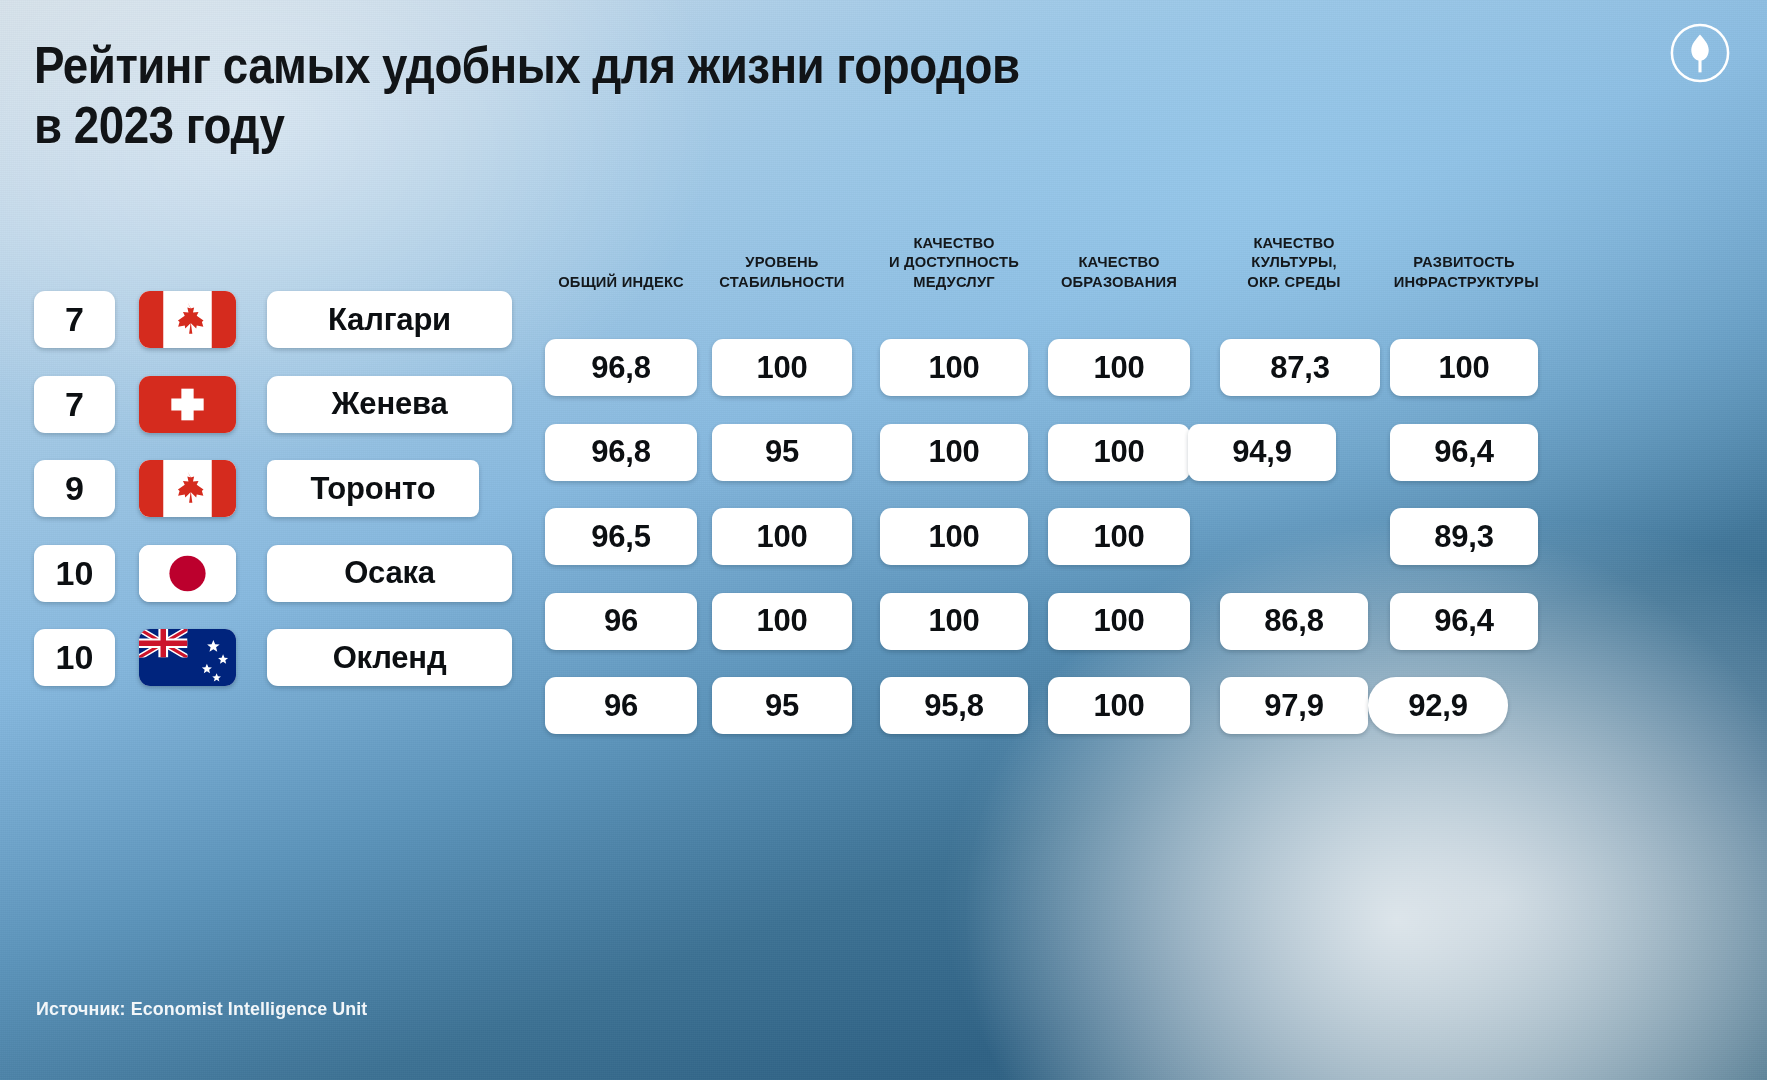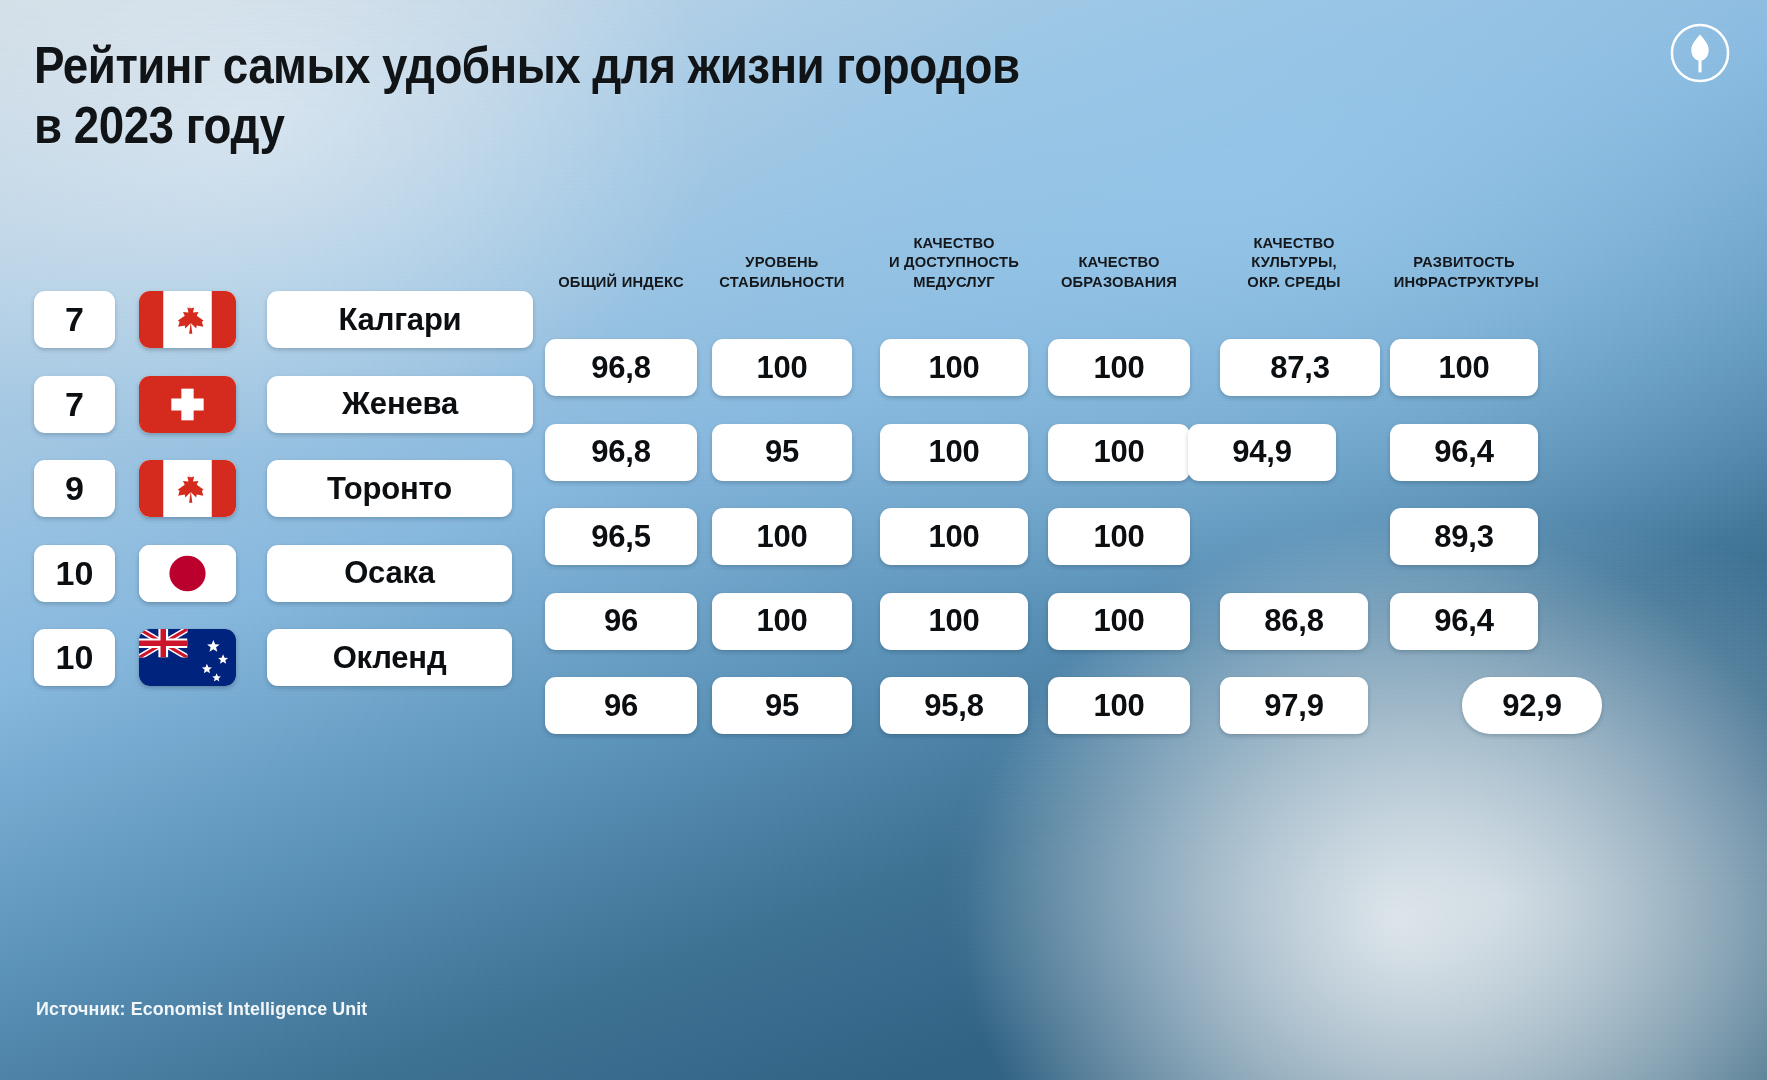--- a/index.html
+++ b/index.html
@@ -161,56 +161,56 @@
       <div class="row">
         <div class="pill pill-rank" style="left: 34px; width: 81px;">7</div>
         <div class="flag" style="left: 139px; width: 97px;">
           <svg viewBox="0 0 60 36" preserveAspectRatio="none">
             <rect width="60" height="36" fill="#ffffff"></rect>
             <rect x="0" y="0" width="15" height="36" fill="#d52b1e"></rect>
             <rect x="45" y="0" width="15" height="36" fill="#d52b1e"></rect>
             <path fill="#d52b1e" d="M30 7.2 l1.9 3.8 2.2-.6 -.7 3.2 3.4-.3 -1.1 2.3 4.2 3.1 -1 .8 .9 3.1 -4.1-.8 -.3 1.9 -3.3-3.3 .9 6.6 h-2 l.9-6.6 -3.3 3.3 -.3-1.9 -4.1 .8 .9-3.1 -1-.8 4.2-3.1 -1.1-2.3 3.4 .3 -.7-3.2 2.2 .6z"></path>
           </svg>
         </div>
-        <div class="pill pill-city" style="left: 267px; width: 266px;">Калгари</div>
+        <div class="pill pill-city" style="left: 267px; width: 245px;">Калгари</div>
         <div class="pill pill-val" style="left: 545px; width: 152px;">96,8</div>
         <div class="pill pill-val" style="left: 712px; width: 140px;">100</div>
         <div class="pill pill-val" style="left: 880px; width: 148px;">100</div>
         <div class="pill pill-val" style="left: 1048px; width: 142px;">100</div>
         <div class="pill pill-val" style="left: 1220px; width: 160px;">87,3</div>
         <div class="pill pill-val" style="left: 1390px; width: 148px;">100</div>
       </div>
       <div class="row">
         <div class="pill pill-rank" style="left: 34px; width: 81px;">7</div>
         <div class="flag" style="left: 139px; width: 97px;">
           <svg viewBox="0 0 60 36" preserveAspectRatio="none">
             <rect width="60" height="36" fill="#d52b1e"></rect>
             <rect x="26.2" y="8" width="7.6" height="20" fill="#ffffff"></rect>
             <rect x="20" y="14.2" width="20" height="7.6" fill="#ffffff"></rect>
           </svg>
         </div>
-        <div class="pill pill-city" style="left: 267px; width: 266px;">Женева</div>
+        <div class="pill pill-city" style="left: 267px; width: 245px;">Женева</div>
         <div class="pill pill-val" style="left: 545px; width: 152px;">96,8</div>
         <div class="pill pill-val" style="left: 712px; width: 140px;">95</div>
         <div class="pill pill-val" style="left: 880px; width: 148px;">100</div>
         <div class="pill pill-val" style="left: 1048px; width: 142px;">100</div>
         <div class="pill pill-val" style="left: 1188px; width: 148px;">94,9</div>
         <div class="pill pill-val" style="left: 1390px; width: 148px;">96,4</div>
       </div>
       <div class="row">
         <div class="pill pill-rank" style="left: 34px; width: 81px;">9</div>
         <div class="flag" style="left: 139px; width: 97px;">
           <svg viewBox="0 0 60 36" preserveAspectRatio="none">
             <rect width="60" height="36" fill="#ffffff"></rect>
             <rect x="0" y="0" width="15" height="36" fill="#d52b1e"></rect>
             <rect x="45" y="0" width="15" height="36" fill="#d52b1e"></rect>
             <path fill="#d52b1e" d="M30 7.2 l1.9 3.8 2.2-.6 -.7 3.2 3.4-.3 -1.1 2.3 4.2 3.1 -1 .8 .9 3.1 -4.1-.8 -.3 1.9 -3.3-3.3 .9 6.6 h-2 l.9-6.6 -3.3 3.3 -.3-1.9 -4.1 .8 .9-3.1 -1-.8 4.2-3.1 -1.1-2.3 3.4 .3 -.7-3.2 2.2 .6z"></path>
           </svg>
         </div>
-        <div class="pill pill-city" style="left: 267px; width: 245px;">Торонто</div>
+        <div class="pill pill-city" style="left: 267px; width: 212px; border-radius: 8px;">Торонто</div>
         <div class="pill pill-val" style="left: 545px; width: 152px;">96,5</div>
         <div class="pill pill-val" style="left: 712px; width: 140px;">100</div>
         <div class="pill pill-val" style="left: 880px; width: 148px;">100</div>
         <div class="pill pill-val" style="left: 1048px; width: 142px;">100</div>
         <div class="pill pill-val" style="left: 1390px; width: 148px;">89,3</div>
       </div>
       <div class="row">
         <div class="pill pill-rank" style="left: 34px; width: 81px;">10</div>
         <div class="flag" style="left: 139px; width: 97px;">
           <svg viewBox="0 0 60 36" preserveAspectRatio="none">
@@ -249,19 +249,19 @@
               <polygon points="48,28 48.8,29.8 50.7,30 49.2,31.2 49.7,33.1 48,32 46.3,33.1 46.8,31.2 45.3,30 47.2,29.8"></polygon>
             </g>
           </svg>
         </div>
         <div class="pill pill-city" style="left: 267px; width: 245px;">Окленд</div>
         <div class="pill pill-val" style="left: 545px; width: 152px;">96</div>
         <div class="pill pill-val" style="left: 712px; width: 140px;">95</div>
         <div class="pill pill-val" style="left: 880px; width: 148px;">95,8</div>
         <div class="pill pill-val" style="left: 1048px; width: 142px;">100</div>
         <div class="pill pill-val" style="left: 1220px; width: 148px;">97,9</div>
-        <div class="pill pill-val" style="left: 1462px; width: 140px; border-radius: 28px;">92,9</div>
+        <div class="pill pill-val" style="left: 1368px; width: 140px; border-radius: 28px;">92,9</div>
       </div>
     </div>
 
   <div class="source">Источник: Economist Intelligence Unit</div>
 
 </div>
 
 </body></html>

